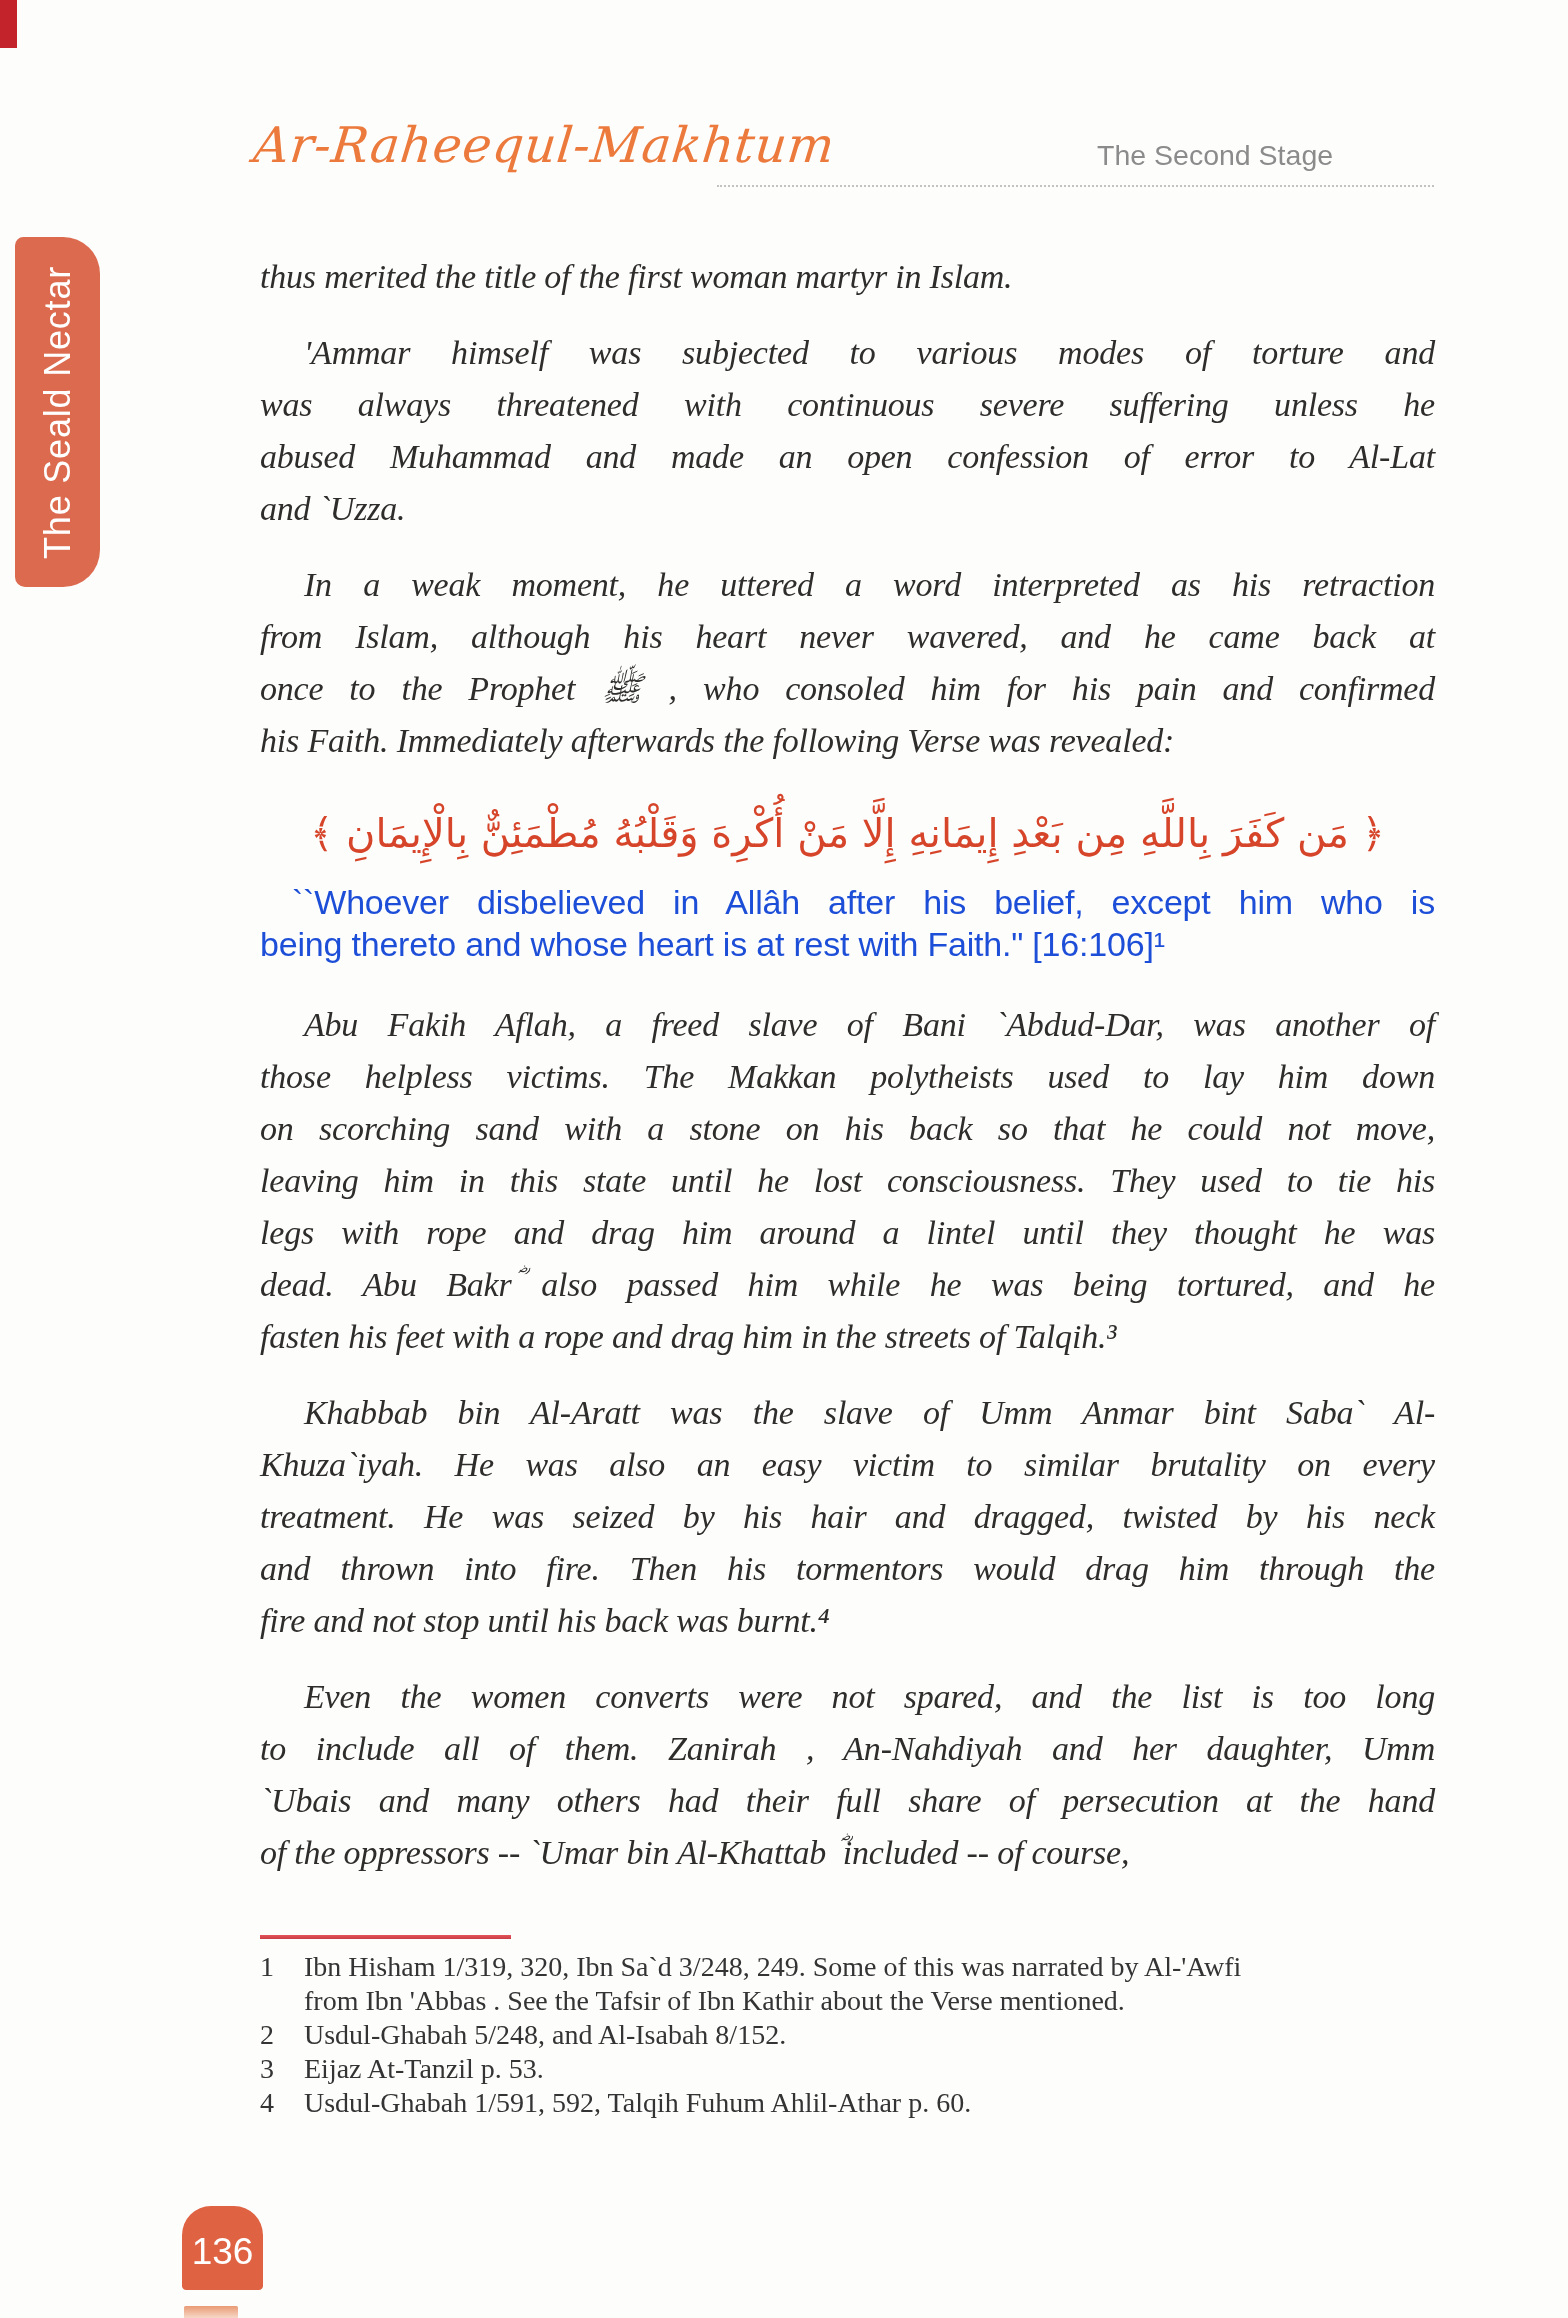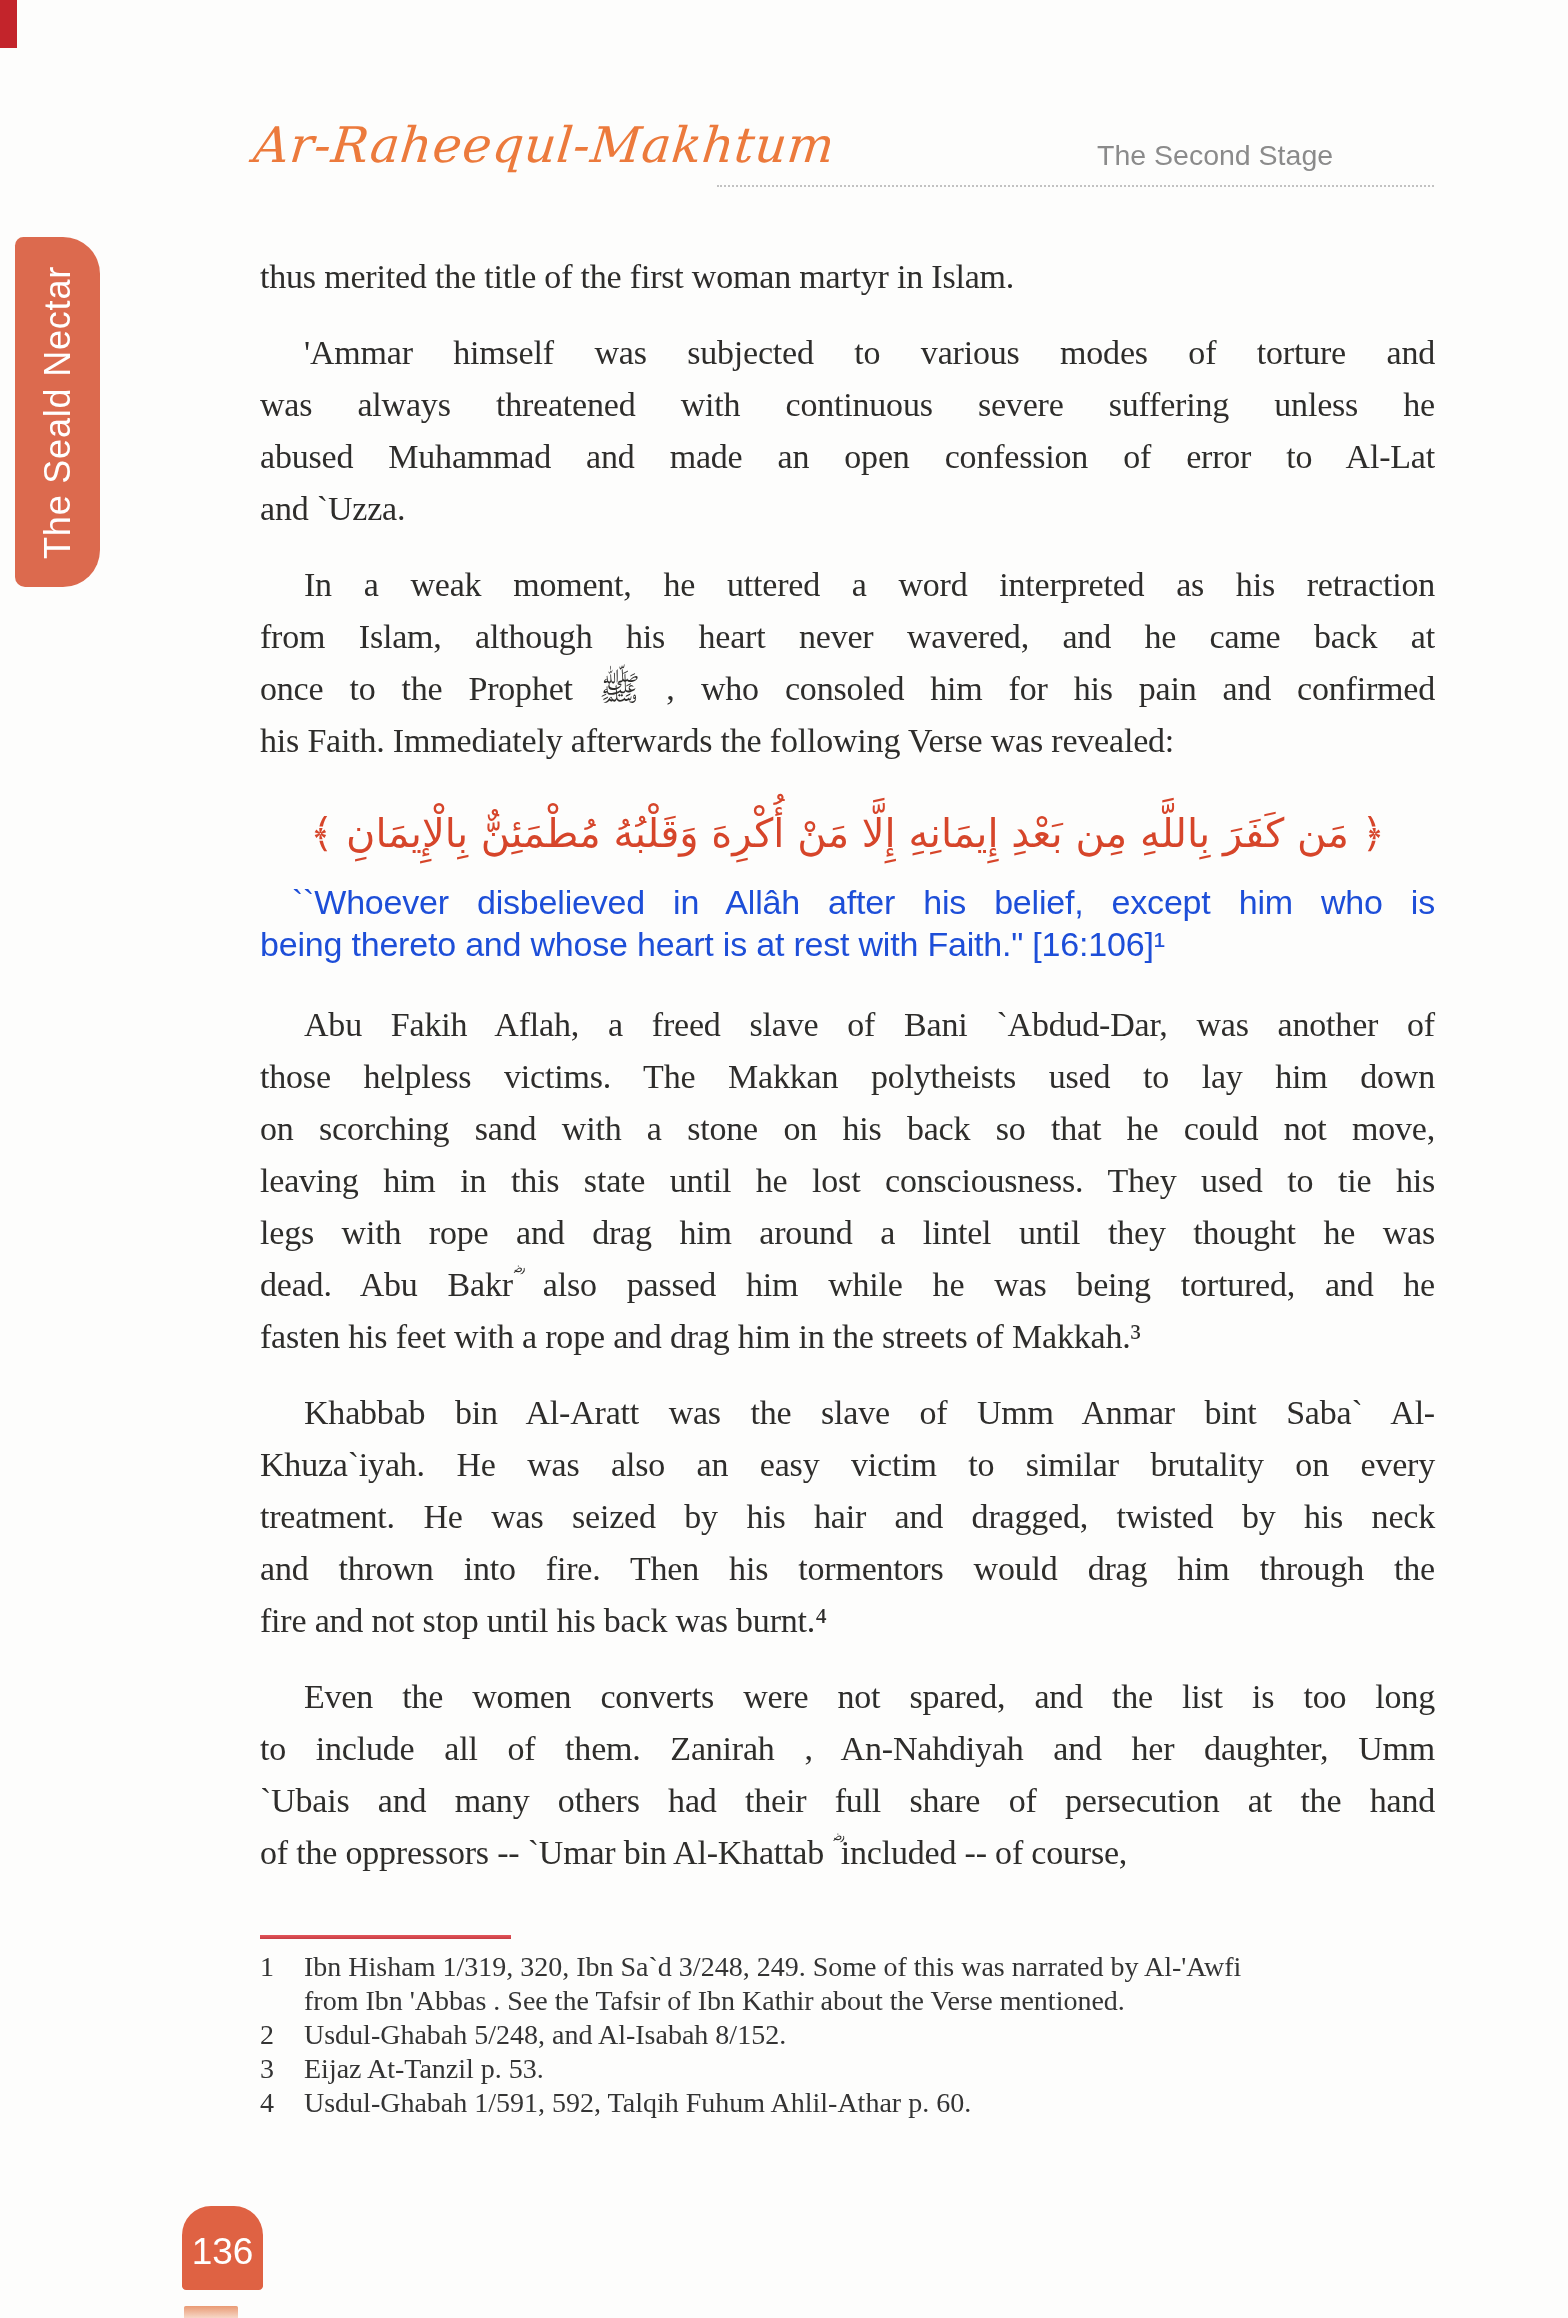--- a/index.html
+++ b/index.html
@@ -37,21 +37,21 @@
   }
   .side-tab .vtext {
     writing-mode:vertical-rl; transform:rotate(180deg);
     font-family:"Liberation Sans",sans-serif; font-size:36px; color:#ffffff;
     letter-spacing:0.8px; white-space:nowrap;
   }
 
   
   .content { position:absolute; left:260px; top:251px; width:1175px; color:#2e2d2b; }
   .para { font-size:34px; line-height:52px; letter-spacing:-0.2px; }
-  .para .ln { text-align:justify; text-align-last:justify; }
+  .para .ln { text-align:justify; text-align-last:justify;font-style:italic; }
   .para .ln.last { text-align-last:left; }
   .para.indent .ln:first-child { text-indent:44px; }
   .gap { margin-top:24px; }
 
   .verse {
     margin-top:18.4px; line-height:96px; text-align:center;
     direction:rtl; font-family:"DejaVu Sans",sans-serif;
     font-size:40px; color:#d6452a;
   }
 
@@ -122,21 +122,21 @@
       <div class="ln">``Whoever disbelieved in Allâh after his belief, except him who is</div>
       <div class="ln last">being thereto and whose heart is at rest with Faith." [16:106]¹</div>
     </div>
   <div class="para indent quote-gap">
       <div class="ln">Abu Fakih Aflah, a freed slave of Bani `Abdud-Dar, was another of</div>
       <div class="ln">those helpless victims. The Makkan polytheists used to lay him down</div>
       <div class="ln">on scorching sand with a stone on his back so that he could not move,</div>
       <div class="ln">leaving him in this state until he lost consciousness. They used to tie his</div>
       <div class="ln">legs with rope and drag him around a lintel until they thought he was</div>
       <div class="ln">dead. Abu Bakrؓ also passed him while he was being tortured, and he</div>
-      <div class="ln last">fasten his feet with a rope and drag him in the streets of Makkah.³</div>
+      <div class="ln last">fasten his feet with a rope and drag him in the streets of Talqih.³</div>
     </div>
   <div class="para indent gap">
       <div class="ln">Khabbab bin Al-Aratt was the slave of Umm Anmar bint Saba` Al-</div>
       <div class="ln">Khuza`iyah. He was also an easy victim to similar brutality on every</div>
       <div class="ln">treatment. He was seized by his hair and dragged, twisted by his neck</div>
       <div class="ln">and thrown into fire. Then his tormentors would drag him through the</div>
       <div class="ln last">fire and not stop until his back was burnt.⁴</div>
     </div>
   <div class="para indent gap">
       <div class="ln">Even the women converts were not spared, and the list is too long</div>

